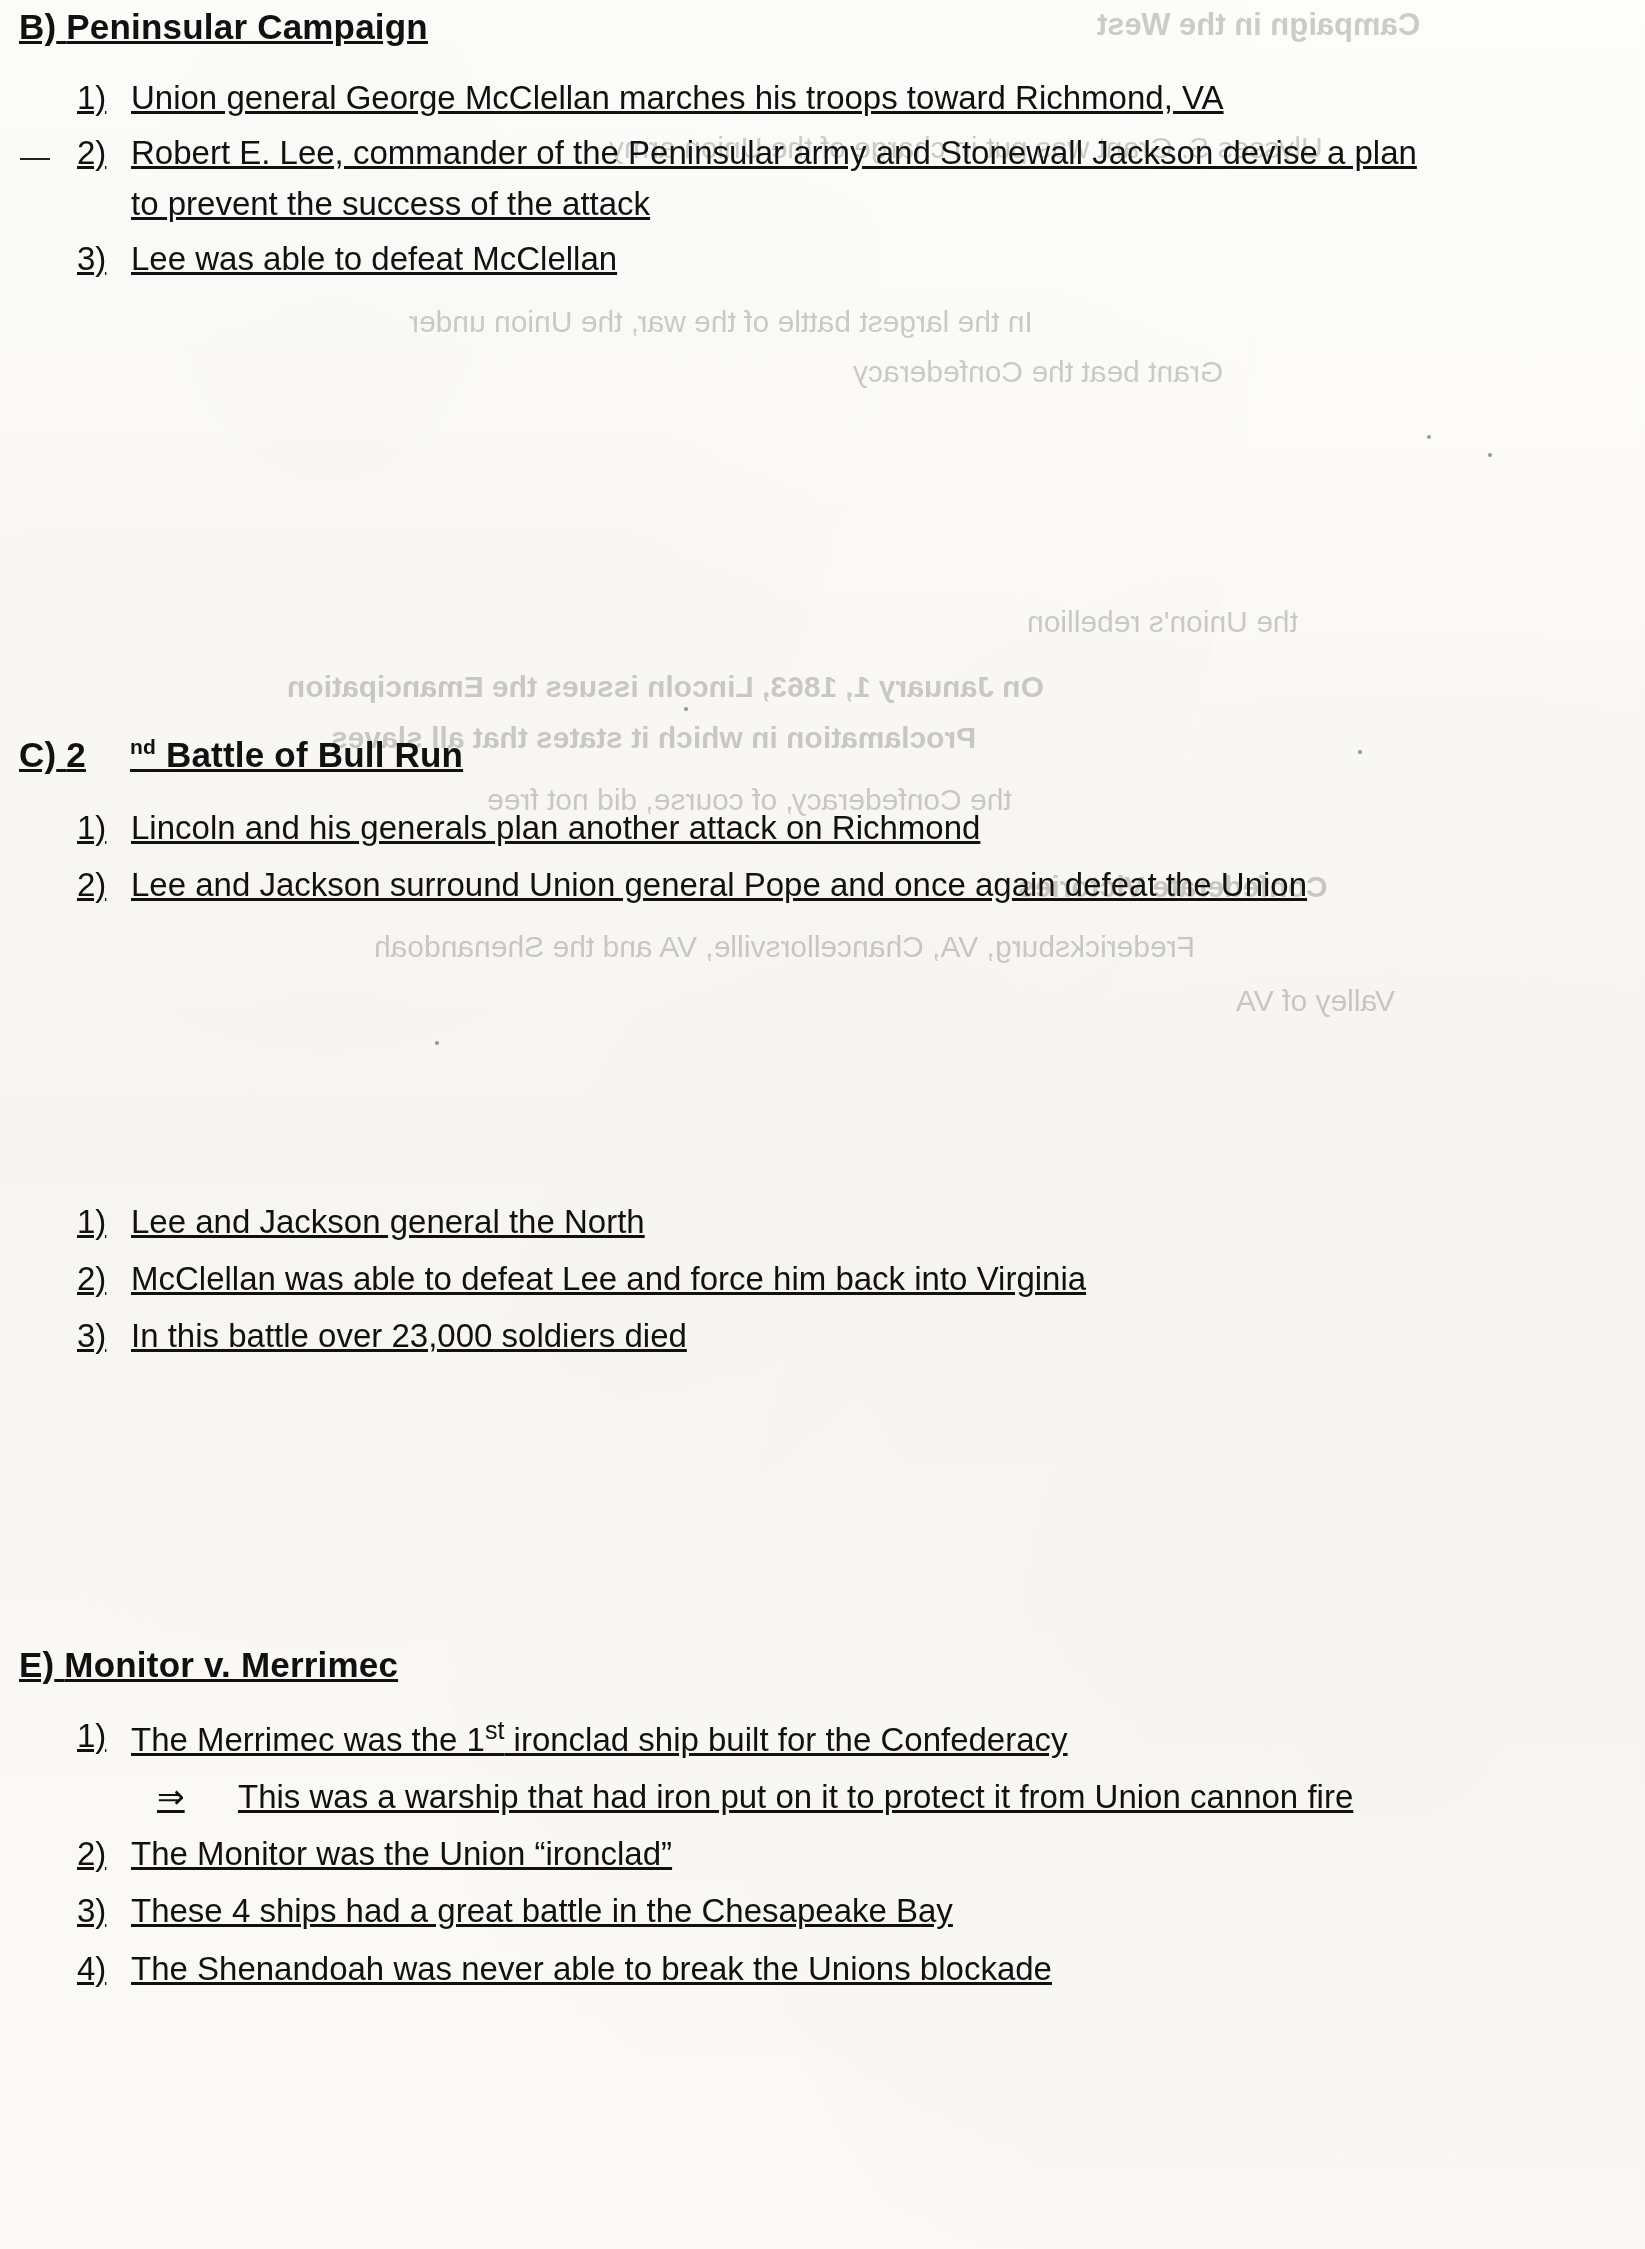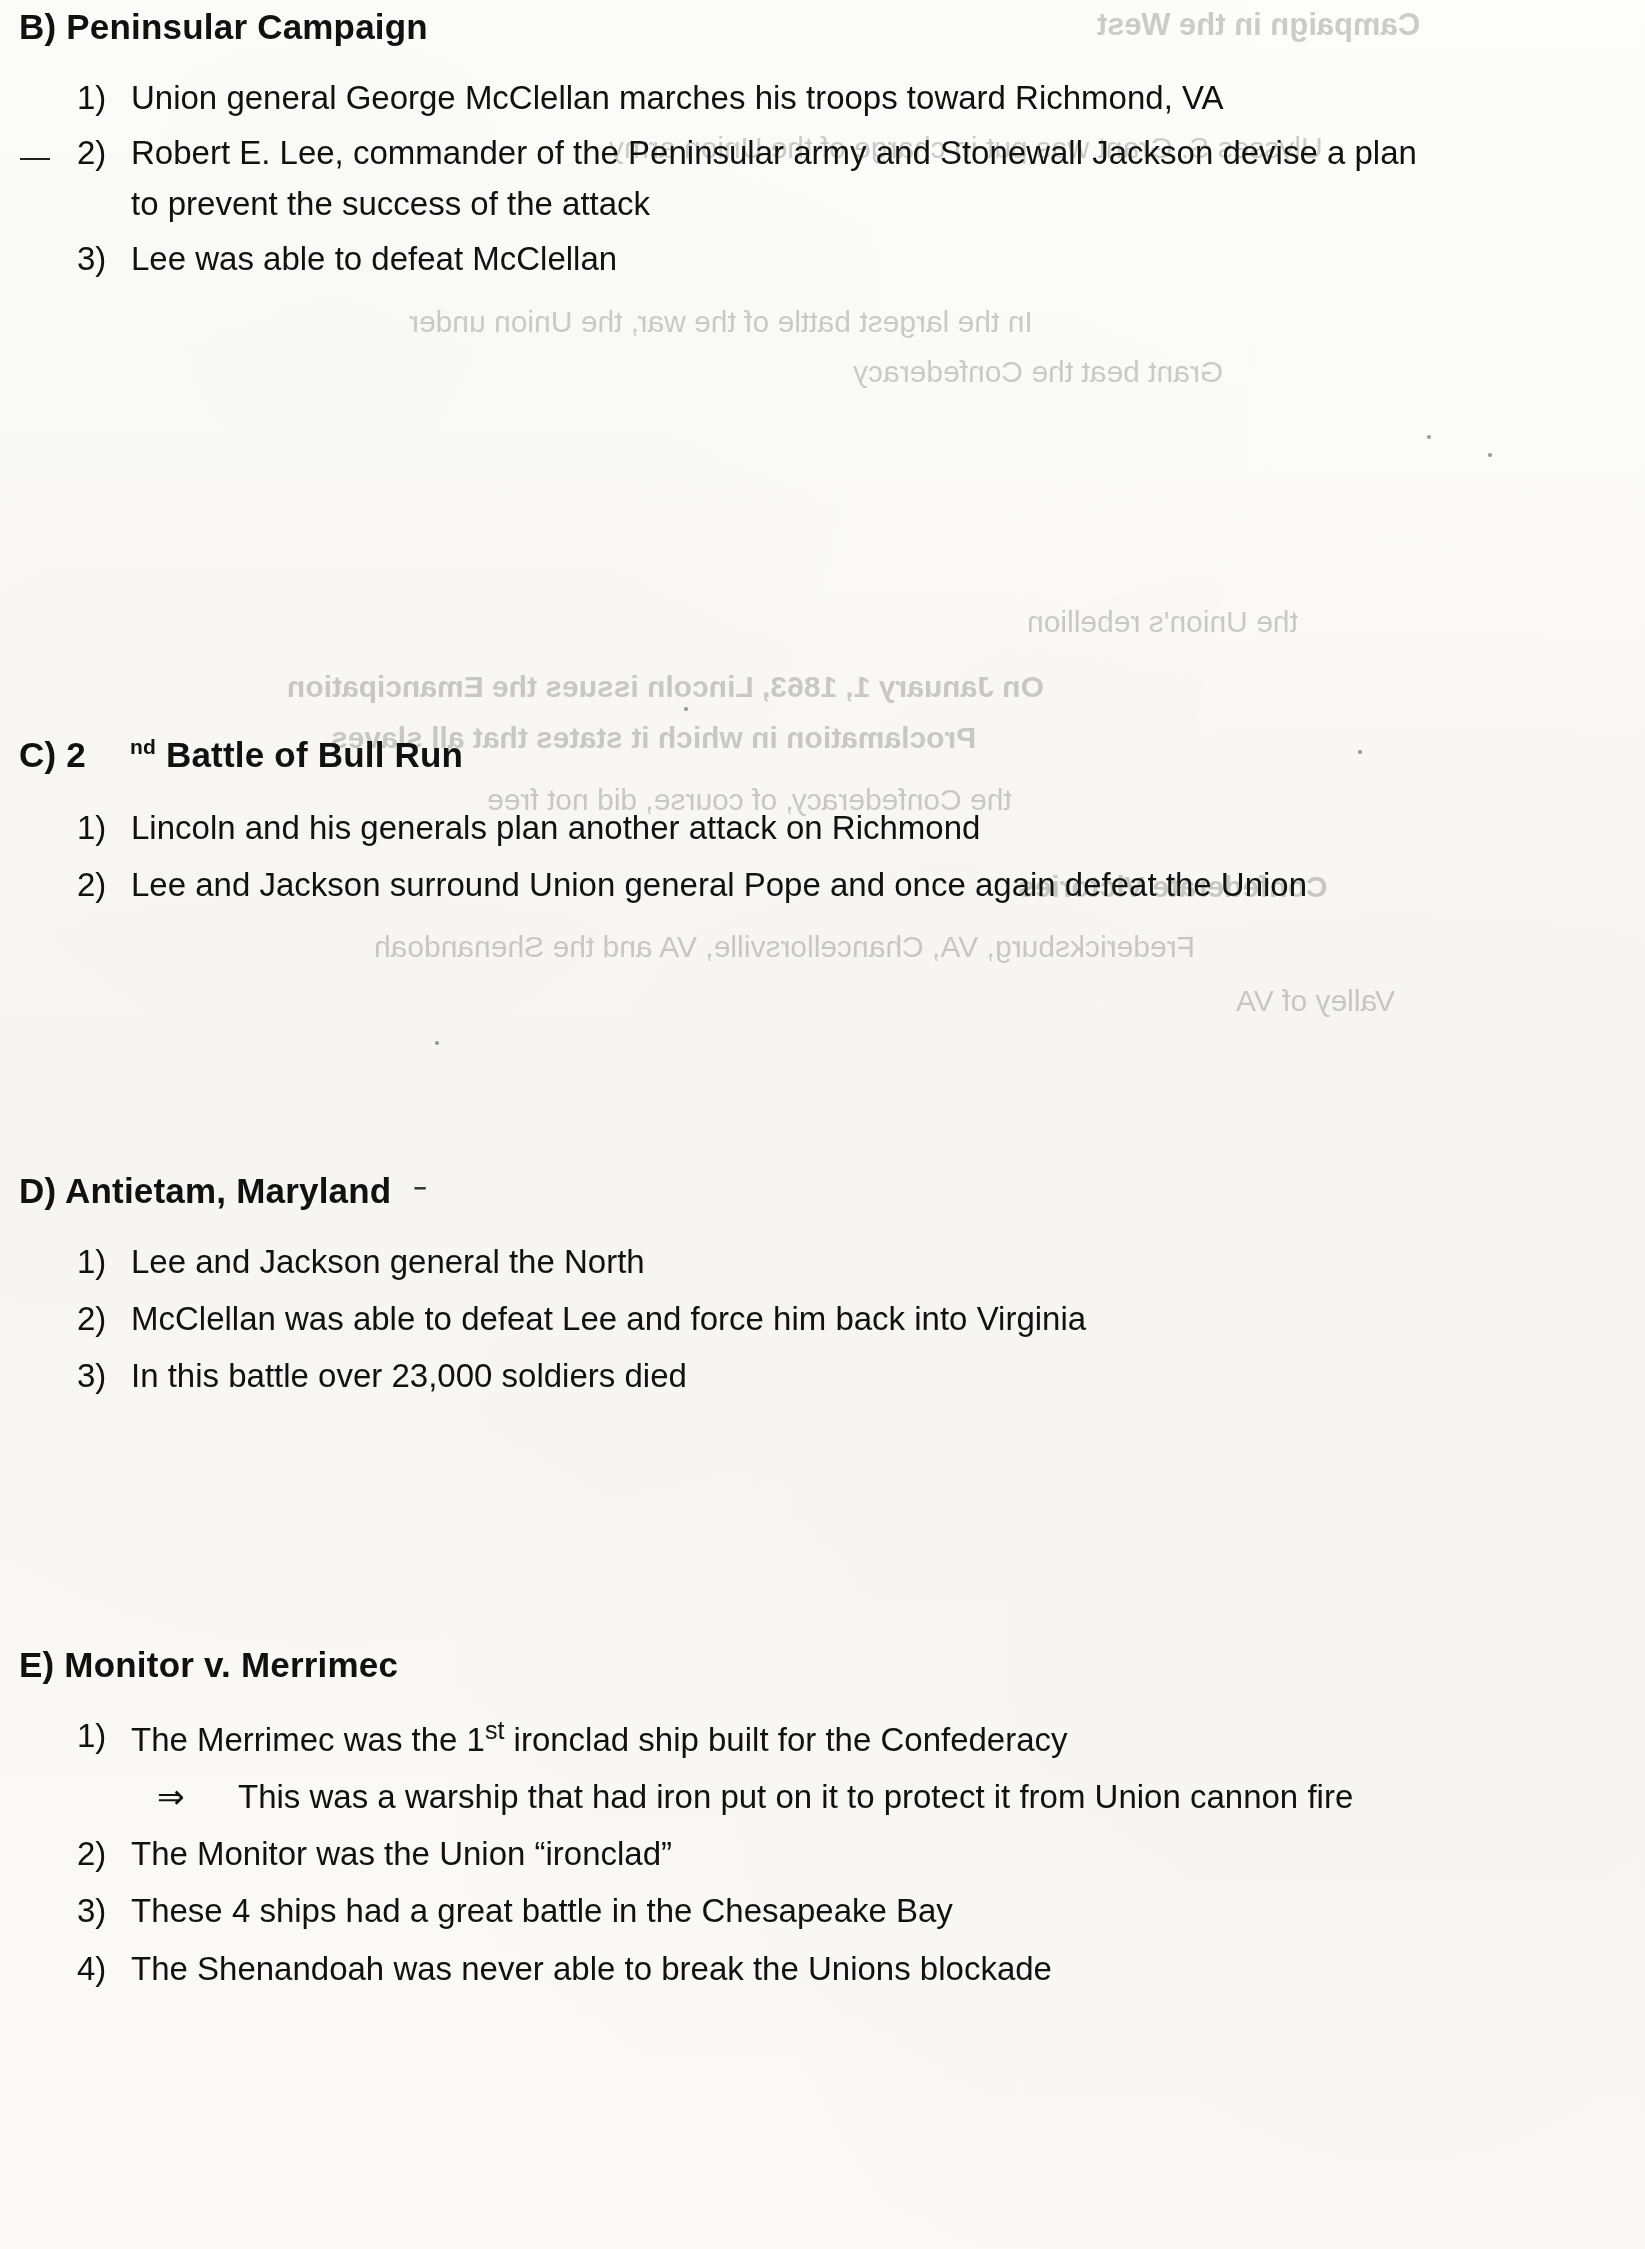--- a/index.html
+++ b/index.html
@@ -40,20 +40,21 @@
 
   .content {
     position: relative;
     padding: 0;
   }
 
   .section {
     position: absolute;
     left: 0;
     width: 1439px;
+    text-decoration: underline;
   }
 
   .sec-head {
     font-size: 35px;
     font-weight: bold;
     letter-spacing: 0.2px;
     margin-left: 19px;
     white-space: nowrap;
   }
   .sec-head sup {
@@ -177,25 +178,20 @@
         <span class="txt">Lincoln and his generals plan another attack on Richmond</span>
       </div>
 
       <div class="item" style="margin-top:7px;">
         <span class="num">2)</span>
         <span class="txt">Lee and Jackson surround Union general Pope and once again defeat the Union</span>
       </div>
     </div>
 
     <div class="section" style="top:1171px;">
-      <div class="sec-head">
-        <span>D)</span>
-        <span>Antietam, Maryland</span>
-        <span class="tick-mark" style="position:relative; left:12.2px; top:-7px; font-size:22.6px;">−</span>
-      </div>
 
       <div class="item" style="margin-top:26px;">
         <span class="num">1)</span>
         <span class="txt">Lee and Jackson general the North</span>
       </div>
 
       <div class="item" style="margin-top:7px;">
         <span class="num">2)</span>
         <span class="txt">McClellan was able to defeat Lee and force him back into Virginia</span>
       </div>

